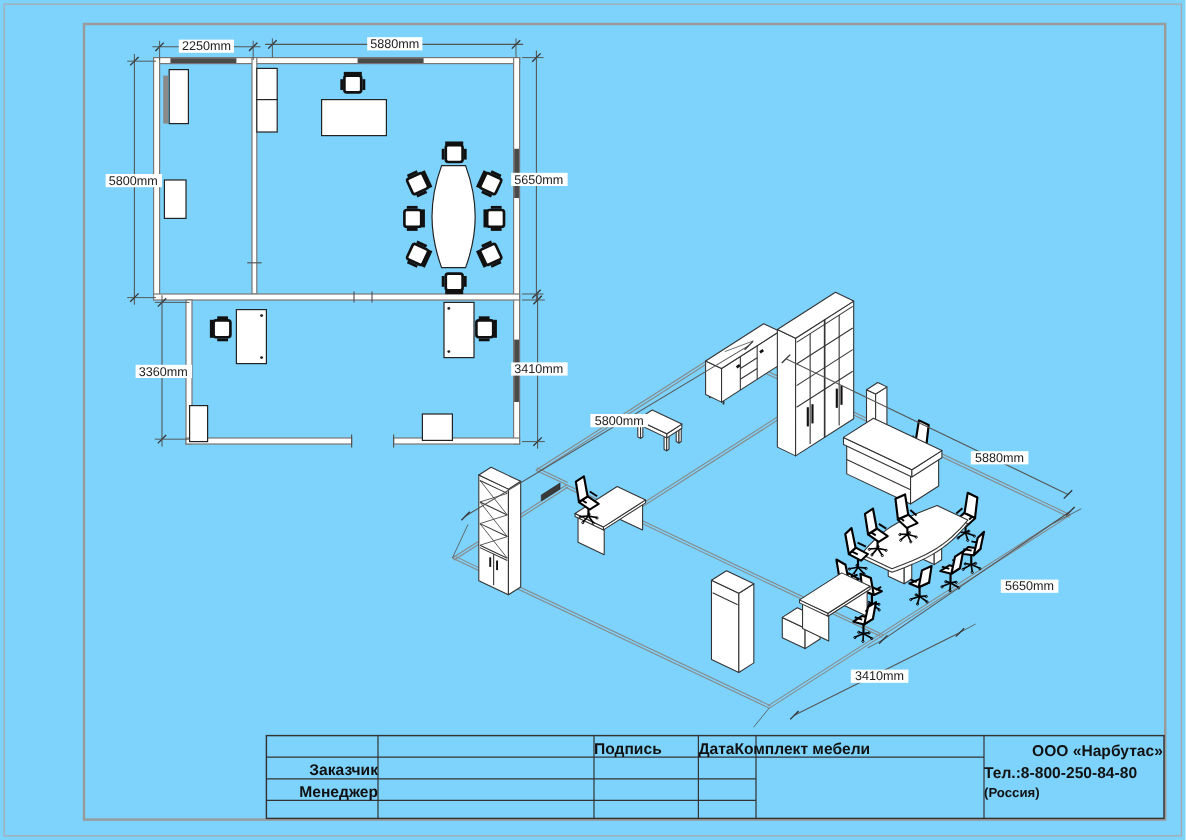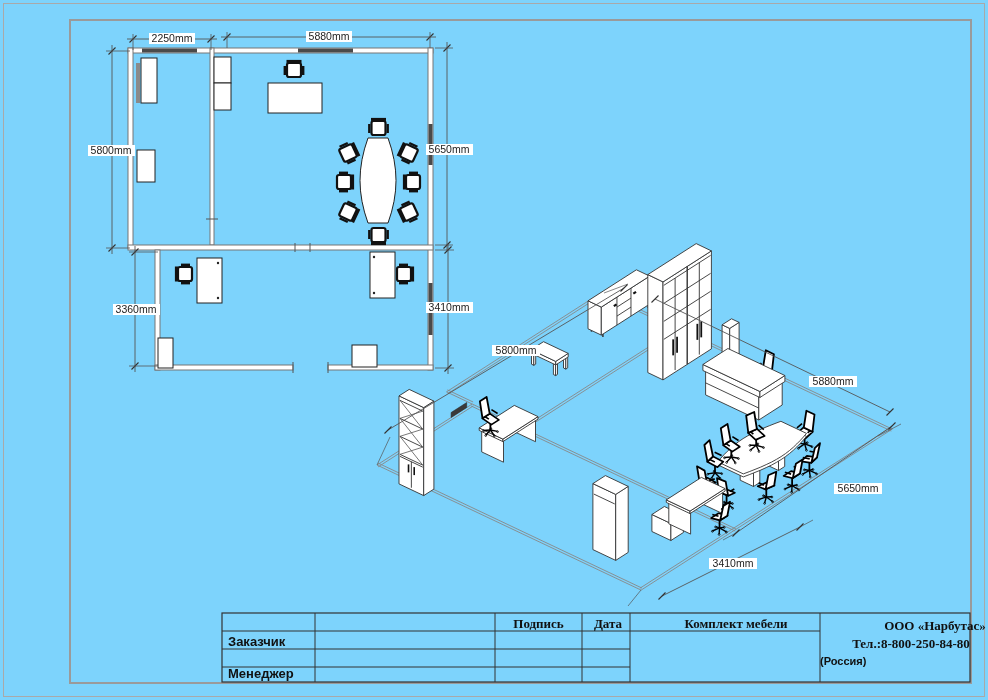--- a/index.html
+++ b/index.html
@@ -1,21 +1,21 @@
 <!DOCTYPE html>
 <html><head>
 <meta charset="utf-8">
 <style>
   html,body{margin:0;padding:0;background:#fff;}
   .page{position:relative;width:988px;height:700px;background:#7dd3fc;font-family:"Liberation Sans",sans-serif;overflow:hidden;}
   .outer-border{position:absolute;left:3px;top:3px;width:980px;height:692px;border:1px solid #a9a9a9;}
   .inner-frame{position:absolute;left:69px;top:19px;width:899px;height:661px;border:2px solid #9a9a9a;}
   svg{position:absolute;left:0;top:0;}
-  .tb-text{position:absolute;color:#111;font-size:13px;font-weight:bold;}
-  .tb-center{text-align:center;font-family:Liberation Serif, serif;}
+  .tb-text{position:absolute;color:#111;font-size:13px;font-weight:bold;text-align:right;}
+  .tb-center{text-align:left;}
 </style>
 </head>
 <body>
 
 <div class="page">
   <div class="outer-border"></div>
   <div class="inner-frame"></div>
 
   <svg id="dw" width="988" height="700">
     <g id="g2d">
@@ -582,19 +582,19 @@
         <line x1="630" y1="613" x2="630" y2="682" stroke="#333" stroke-width="1"></line>
         <line x1="820" y1="613" x2="820" y2="682" stroke="#333" stroke-width="1"></line>
         <line x1="222" y1="631" x2="820" y2="631" stroke="#333" stroke-width="1"></line>
         <line x1="222" y1="649" x2="630" y2="649" stroke="#333" stroke-width="1"></line>
         <line x1="222" y1="667" x2="630" y2="667" stroke="#333" stroke-width="1"></line>
       </g>
   </svg>
 
   <div class="tb-text tb-center" style="left:495px;top:616px;width:87px;">Подпись</div>
   <div class="tb-text tb-center" style="left:582px;top:616px;width:52px;">Дата</div>
-  <div class="tb-text tb-center" style="left:630px;top:616px;width:212px;">Комплект мебели</div>
+  <div class="tb-text tb-center" style="left:612px;top:616px;width:212px;">Комплект мебели</div>
   <div class="tb-text" style="left:228px;top:634px;width:87px;">Заказчик</div>
-  <div class="tb-text" style="left:228px;top:652px;width:87px;margin-top:14px;">Менеджер</div>
+  <div class="tb-text" style="left:228px;top:652px;width:87px;">Менеджер</div>
   <div class="tb-text tb-center" style="left:860px;top:618px;width:150px;">ООО «Нарбутас»</div>
   <div class="tb-text tb-center" style="left:820px;top:636px;width:182px;">Тел.:8-800-250-84-80</div>
   <div class="tb-text" style="left:820px;top:655px;width:144px;text-align:left;font-size:11px;">(Россия)</div>
 </div>
 
 </body></html>

